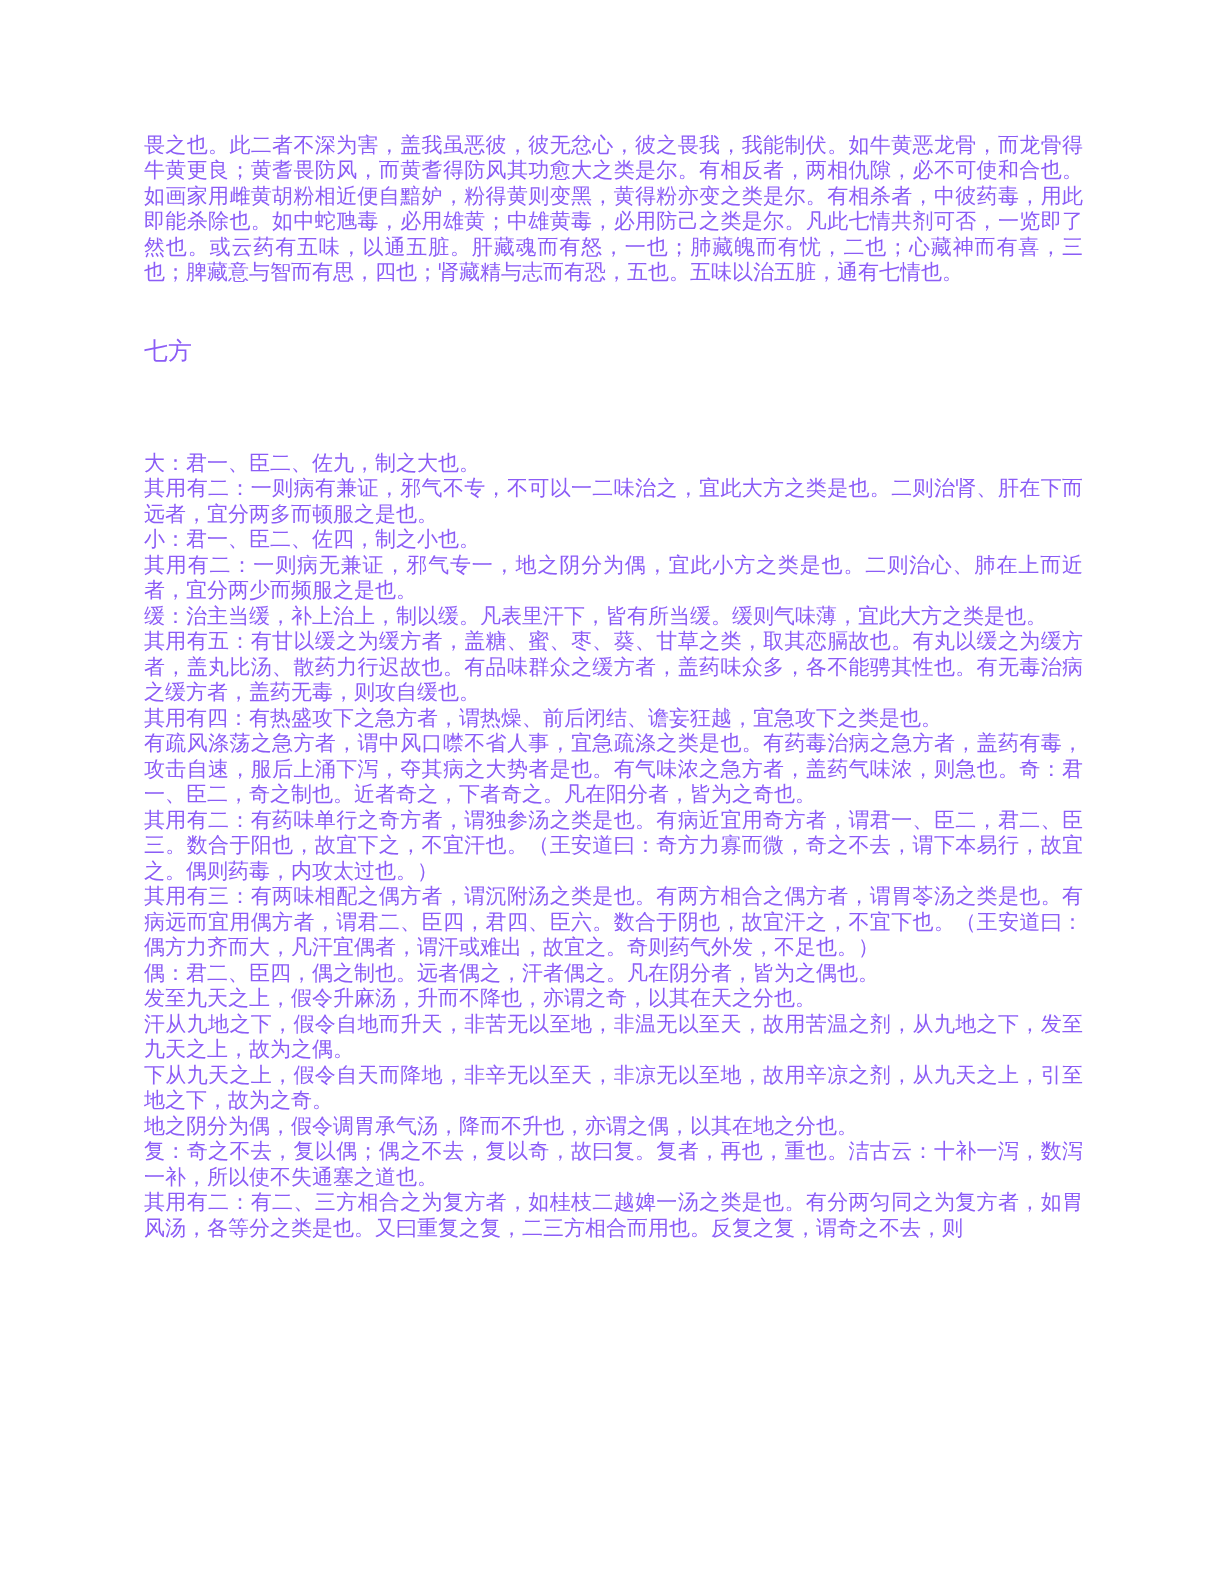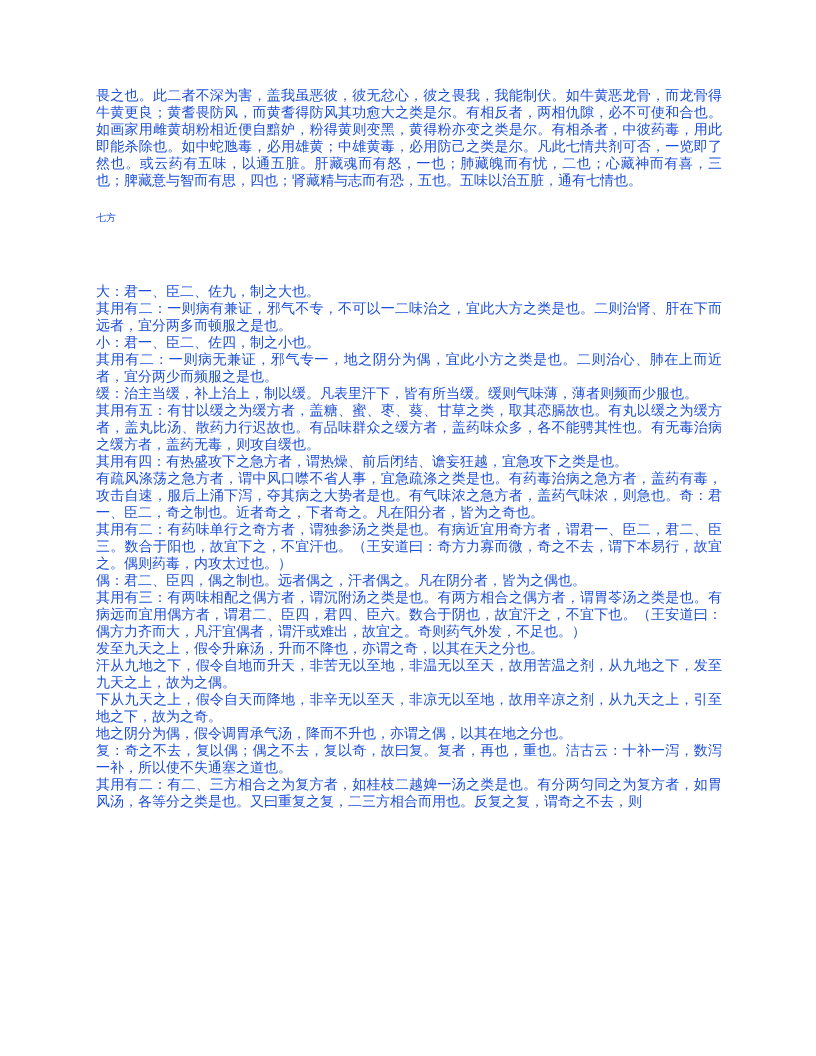--- a/index.html
+++ b/index.html
@@ -6,59 +6,59 @@
     margin: 0;
     padding: 0;
     background: #ffffff;
   }
   .page {
     position: relative;
     width: 816px;
     height: 1056px;
     margin: 0 auto;
     background: #ffffff;
-    color: #1d4ed8;
+    color: #8b5cf6;
     box-sizing: border-box;
     padding: 88px 94px 0 96px;
-    font-family: Liberation Mono, monospace;
+    font-family: Liberation Sans, sans-serif;
     font-size: 14px;
     line-height: 17px;
     overflow: hidden;
   }
   .intro, .para {
     margin: 0;
     text-align: justify;
     word-break: break-all;
   }
   .section-heading {
-    margin: 20px 0 57px 0;
-    font-size: 10px;
+    margin: 36px 0 57px 0;
+    font-size: 16px;
     font-weight: normal;
   }
 </style>
 </head>
 <body>
 
 <div class="page">
   <div class="intro">畏之也。此二者不深为害，盖我虽恶彼，彼无忿心，彼之畏我，我能制伏。如牛黄恶龙骨，而龙骨得牛黄更良；黄耆畏防风，而黄耆得防风其功愈大之类是尔。有相反者，两相仇隙，必不可使和合也。如画家用雌黄胡粉相近便自黯妒，粉得黄则变黑，黄得粉亦变之类是尔。有相杀者，中彼药毒，用此即能杀除也。如中蛇虺毒，必用雄黄；中雄黄毒，必用防己之类是尔。凡此七情共剂可否，一览即了然也。或云药有五味，以通五脏。肝藏魂而有怒，一也；肺藏魄而有忧，二也；心藏神而有喜，三也；脾藏意与智而有思，四也；肾藏精与志而有恐，五也。五味以治五脏，通有七情也。</div>
 
   <div class="section-heading">七方</div>
 
   <div>
       <div class="para">大：君一、臣二、佐九，制之大也。</div>
       <div class="para">其用有二：一则病有兼证，邪气不专，不可以一二味治之，宜此大方之类是也。二则治肾、肝在下而远者，宜分两多而顿服之是也。</div>
       <div class="para">小：君一、臣二、佐四，制之小也。</div>
       <div class="para">其用有二：一则病无兼证，邪气专一，地之阴分为偶，宜此小方之类是也。二则治心、肺在上而近者，宜分两少而频服之是也。</div>
-      <div class="para">缓：治主当缓，补上治上，制以缓。凡表里汗下，皆有所当缓。缓则气味薄，薄者则频而少服也。</div>
+      <div class="para">缓：治主当缓，补上治上，制以缓。凡表里汗下，皆有所当缓。缓则气味薄，宜此大方之类是也。</div>
       <div class="para">其用有五：有甘以缓之为缓方者，盖糖、蜜、枣、葵、甘草之类，取其恋膈故也。有丸以缓之为缓方者，盖丸比汤、散药力行迟故也。有品味群众之缓方者，盖药味众多，各不能骋其性也。有无毒治病之缓方者，盖药无毒，则攻自缓也。</div>
       <div class="para">其用有四：有热盛攻下之急方者，谓热燥、前后闭结、谵妄狂越，宜急攻下之类是也。</div>
       <div class="para">有疏风涤荡之急方者，谓中风口噤不省人事，宜急疏涤之类是也。有药毒治病之急方者，盖药有毒，攻击自速，服后上涌下泻，夺其病之大势者是也。有气味浓之急方者，盖药气味浓，则急也。奇：君一、臣二，奇之制也。近者奇之，下者奇之。凡在阳分者，皆为之奇也。</div>
       <div class="para">其用有二：有药味单行之奇方者，谓独参汤之类是也。有病近宜用奇方者，谓君一、臣二，君二、臣三。数合于阳也，故宜下之，不宜汗也。（王安道曰：奇方力寡而微，奇之不去，谓下本易行，故宜之。偶则药毒，内攻太过也。）</div>
+      <div class="para">其用有三：有两味相配之偶方者，谓沉附汤之类是也。有两方相合之偶方者，谓胃苓汤之类是也。有病远而宜用偶方者，谓君二、臣四，君四、臣六。数合于阴也，故宜汗之，不宜下也。（王安道曰：偶方力齐而大，凡汗宜偶者，谓汗或难出，故宜之。奇则药气外发，不足也。）</div>
       <div class="para">偶：君二、臣四，偶之制也。远者偶之，汗者偶之。凡在阴分者，皆为之偶也。</div>
-      <div class="para">其用有三：有两味相配之偶方者，谓沉附汤之类是也。有两方相合之偶方者，谓胃苓汤之类是也。有病远而宜用偶方者，谓君二、臣四，君四、臣六。数合于阴也，故宜汗之，不宜下也。（王安道曰：偶方力齐而大，凡汗宜偶者，谓汗或难出，故宜之。奇则药气外发，不足也。）</div>
       <div class="para">发至九天之上，假令升麻汤，升而不降也，亦谓之奇，以其在天之分也。</div>
       <div class="para">汗从九地之下，假令自地而升天，非苦无以至地，非温无以至天，故用苦温之剂，从九地之下，发至九天之上，故为之偶。</div>
       <div class="para">下从九天之上，假令自天而降地，非辛无以至天，非凉无以至地，故用辛凉之剂，从九天之上，引至地之下，故为之奇。</div>
       <div class="para">地之阴分为偶，假令调胃承气汤，降而不升也，亦谓之偶，以其在地之分也。</div>
       <div class="para">复：奇之不去，复以偶；偶之不去，复以奇，故曰复。复者，再也，重也。洁古云：十补一泻，数泻一补，所以使不失通塞之道也。</div>
       <div class="para">其用有二：有二、三方相合之为复方者，如桂枝二越婢一汤之类是也。有分两匀同之为复方者，如胃风汤，各等分之类是也。又曰重复之复，二三方相合而用也。反复之复，谓奇之不去，则</div>
     </div>
 </div>
 
 </body></html>

